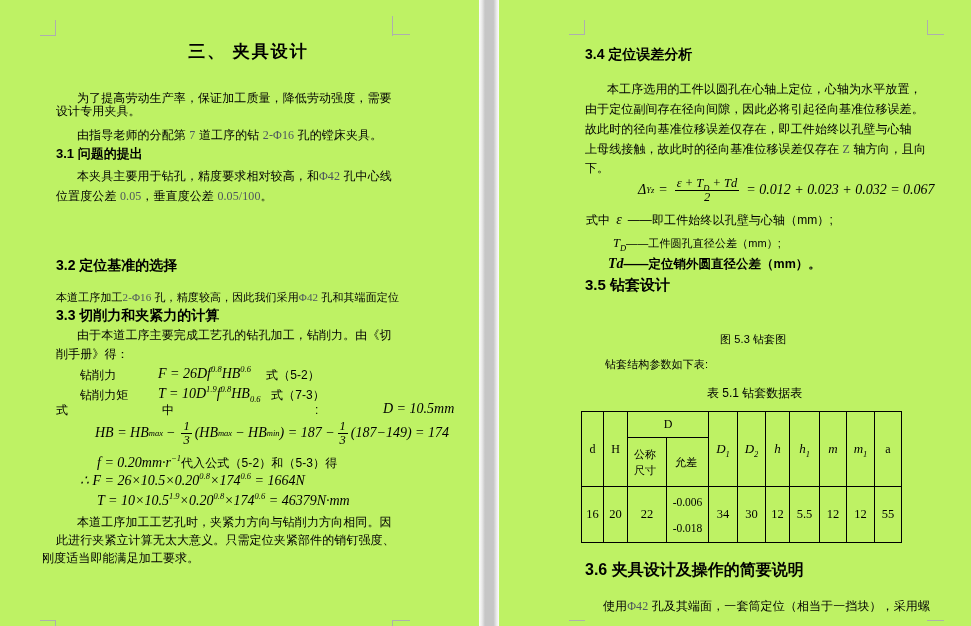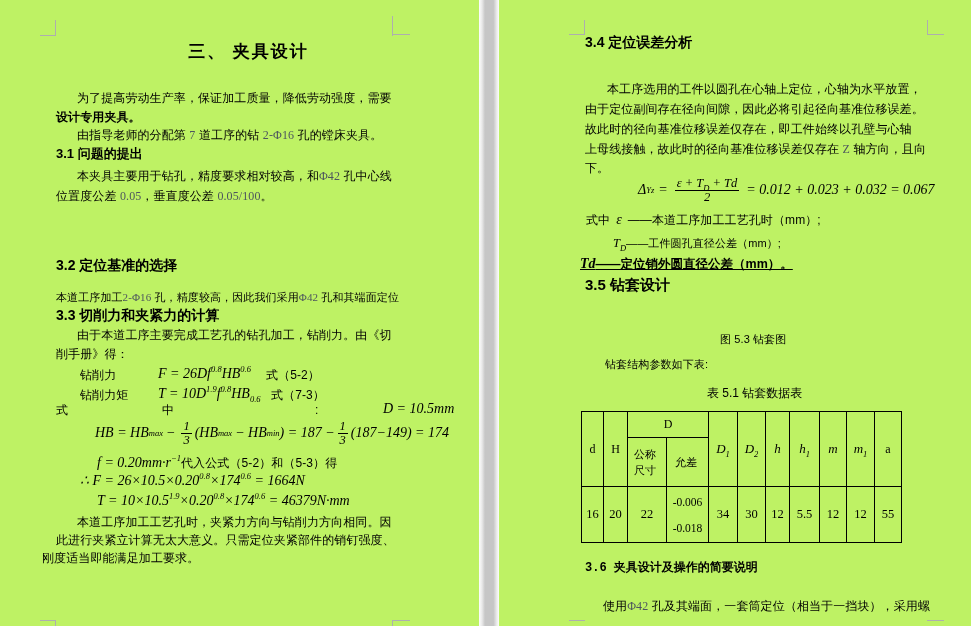--- a/index.html
+++ b/index.html
@@ -10,21 +10,21 @@
   .crop{position:absolute;background:#aeaeae;}
   .t{position:absolute;white-space:nowrap;line-height:1.18;}
   .zh{font-family:"Liberation Sans",sans-serif;color:#000;}
   .f12{font-size:12px;letter-spacing:.1px;}
   .f11{font-size:11px;letter-spacing:.1px;}
   .b{font-weight:bold;}
   .title{font-size:17px;font-weight:bold;letter-spacing:2px;}
   .h13{font-size:13px;font-weight:bold;}
   .h14{font-size:14px;font-weight:bold;}
   .h15{font-size:15px;font-weight:bold;}
-  .h17{font-size:12px;font-weight:bold;font-family:Liberation Mono, monospace;}
+  .h17{font-size:16px;font-weight:bold;}
   .num{font-family:"Liberation Serif",serif;color:#4d565e;}
   .mi{font-family:"Liberation Serif",serif;font-style:italic;font-size:14px;color:#000;}
   .mi sup,.sup{font-size:8.5px;font-style:italic;font-family:"Liberation Serif",serif;vertical-align:super;line-height:0;}
   .mi sub,.sub{font-size:8.5px;font-style:italic;font-family:"Liberation Serif",serif;vertical-align:sub;line-height:0;}
   .mrow{display:inline-flex;align-items:center;}
   .mf{display:inline-block;text-align:center;vertical-align:middle;margin:0 3px;font-style:italic;
       font-family:"Liberation Serif",serif;font-size:12.5px;}
   .mf .fn{display:block;line-height:13px;padding:0 2px;}
   .mf .fd{display:block;line-height:13px;border-top:1px solid #000;}
   
@@ -56,21 +56,21 @@
   <div class="crop" style="left:584px;top:20px;width:1px;height:15px;"></div>
   <div class="crop" style="left:569px;top:34px;width:16px;height:1px;"></div>
   <div class="crop" style="left:927px;top:20px;width:1px;height:15px;"></div>
   <div class="crop" style="left:927px;top:34px;width:17px;height:1px;"></div>
   <div class="crop" style="left:569px;top:620px;width:16px;height:1px;"></div>
   <div class="crop" style="left:927px;top:620px;width:17px;height:1px;"></div>
 
   <div class="t title" style="left:0;top:42px;width:497px;text-align:center;">三、 夹具设计</div>
 
   <div class="t zh f12" style="left:77px;top:91px;">为了提高劳动生产率，保证加工质量，降低劳动强度，需要</div>
-  <div class="t zh f12" style="left:56px;top:110px;font-weight:bold;">设计专用夹具。</div>
+  <div class="t zh f12" style="left:56px;top:104px;">设计专用夹具。</div>
 
   <div class="t zh f12" style="left:77px;top:128px;"><span>由指导老师的分配第 </span><span class="num">7</span><span> 道工序的钻 </span><span class="num">2-Φ16</span><span> 孔的镗床夹具。</span></div>
 
   <div class="t zh h13" style="left:56px;top:146px;">3.1 问题的提出</div>
 
   <div class="t zh f12" style="left:77px;top:169px;"><span>本夹具主要用于钻孔，精度要求相对较高，和</span><span class="num">Φ42</span><span> 孔中心线</span></div>
   <div class="t zh f12" style="left:56px;top:189px;"><span>位置度公差 </span><span class="num">0.05</span><span>，垂直度公差 </span><span class="num">0.05/100</span><span>。</span></div>
 
   <div class="t zh h14" style="left:56px;top:257px;">3.2 定位基准的选择</div>
 
@@ -117,42 +117,42 @@
   <div class="t" style="left:97px;top:453px;"><span class="mi">f = 0.20mm·r</span><sup class="sup">−1</sup><span class="zh f12">代入公式（5-2）和（5-3）得</span></div>
 
   <div class="t mi" style="left:80px;top:473px;"><span>∴ F = 26×10.5×0.20</span><sup>0.8</sup><span>×174</span><sup>0.6</sup><span> = 1664N</span></div>
 
   <div class="t mi" style="left:97px;top:493px;"><span>T = 10×10.5</span><sup>1.9</sup><span>×0.20</span><sup>0.8</sup><span>×174</span><sup>0.6</sup><span> = 46379N·mm</span></div>
 
   <div class="t zh f12" style="left:77px;top:515px;">本道工序加工工艺孔时，夹紧力方向与钻削力方向相同。因</div>
   <div class="t zh f12" style="left:56px;top:533px;">此进行夹紧立计算无太大意义。只需定位夹紧部件的销钉强度、</div>
   <div class="t zh f12" style="left:42px;top:551px;">刚度适当即能满足加工要求。</div>
 
-  <div class="t zh h14" style="left:585px;top:34px;">3.4 定位误差分析</div>
+  <div class="t zh h14" style="left:585px;top:46px;">3.4 定位误差分析</div>
 
   <div class="t zh f12" style="left:607px;top:82px;">本工序选用的工件以圆孔在心轴上定位，心轴为水平放置，</div>
   <div class="t zh f12" style="left:585px;top:102px;">由于定位副间存在径向间隙，因此必将引起径向基准位移误差。</div>
   <div class="t zh f12" style="left:585px;top:122px;">故此时的径向基准位移误差仅存在，即工件始终以孔壁与心轴</div>
   <div class="t zh f12" style="left:585px;top:142px;"><span>上母线接触，故此时的径向基准位移误差仅存在 </span><span class="num">Z</span><span> 轴方向，且向</span></div>
   <div class="t zh f12" style="left:585px;top:161px;">下。</div>
 
   <div class="t mrow mi" style="left:638px;top:175px;height:30px;">
       <span>Δ</span>
       <sub>Yz</sub>
       <span style="margin:0 4px;">=</span>
       <span class="mf">
         <span class="fn"><span>ε + T</span><sub>D</sub><span> + Td</span></span>
         <span class="fd">2</span>
       </span>
       <span style="margin-left:4px;">= 0.012 + 0.023 + 0.032 = 0.067</span>
     </div>
 
-  <div class="t" style="left:586px;top:210px;"><span class="zh f12">式中</span><span class="mi" style="margin:0 6px;">ε</span><span class="zh f12">——本道工序加工工艺孔时（mm）;</span></div>
+  <div class="t" style="left:586px;top:210px;"><span class="zh f12">式中</span><span class="mi" style="margin:0 6px;">ε</span><span class="zh f12">——即工件始终以孔壁与心轴（mm）;</span></div>
   <div class="t" style="left:613px;top:233px;"><span class="mi" style="font-size:12.5px;">T</span><sub class="sub">D</sub><span class="zh f11">——工件圆孔直径公差（mm）;</span></div>
-  <div class="t" style="left:580px;top:254px;text-decoration:underline;"><span class="mi b">Td</span><span class="zh b" style="font-size:12.5px;">——定位销外圆直径公差（mm）。</span></div>
+  <div class="t" style="left:608px;top:254px;"><span class="mi b">Td</span><span class="zh b" style="font-size:12.5px;">——定位销外圆直径公差（mm）。</span></div>
 
   <div class="t zh h15" style="left:585px;top:276px;">3.5 钻套设计</div>
 
   <div class="t zh f11" style="left:720px;top:333px;">图 5.3 钻套图</div>
   <div class="t zh f11" style="left:605px;top:358px;">钻套结构参数如下表:</div>
   <div class="t zh" style="left:707px;top:386px;font-size:12px;">表 5.1 钻套数据表</div>
 
   <table class="dtable">
     <colgroup>
       <col style="width:22px">

